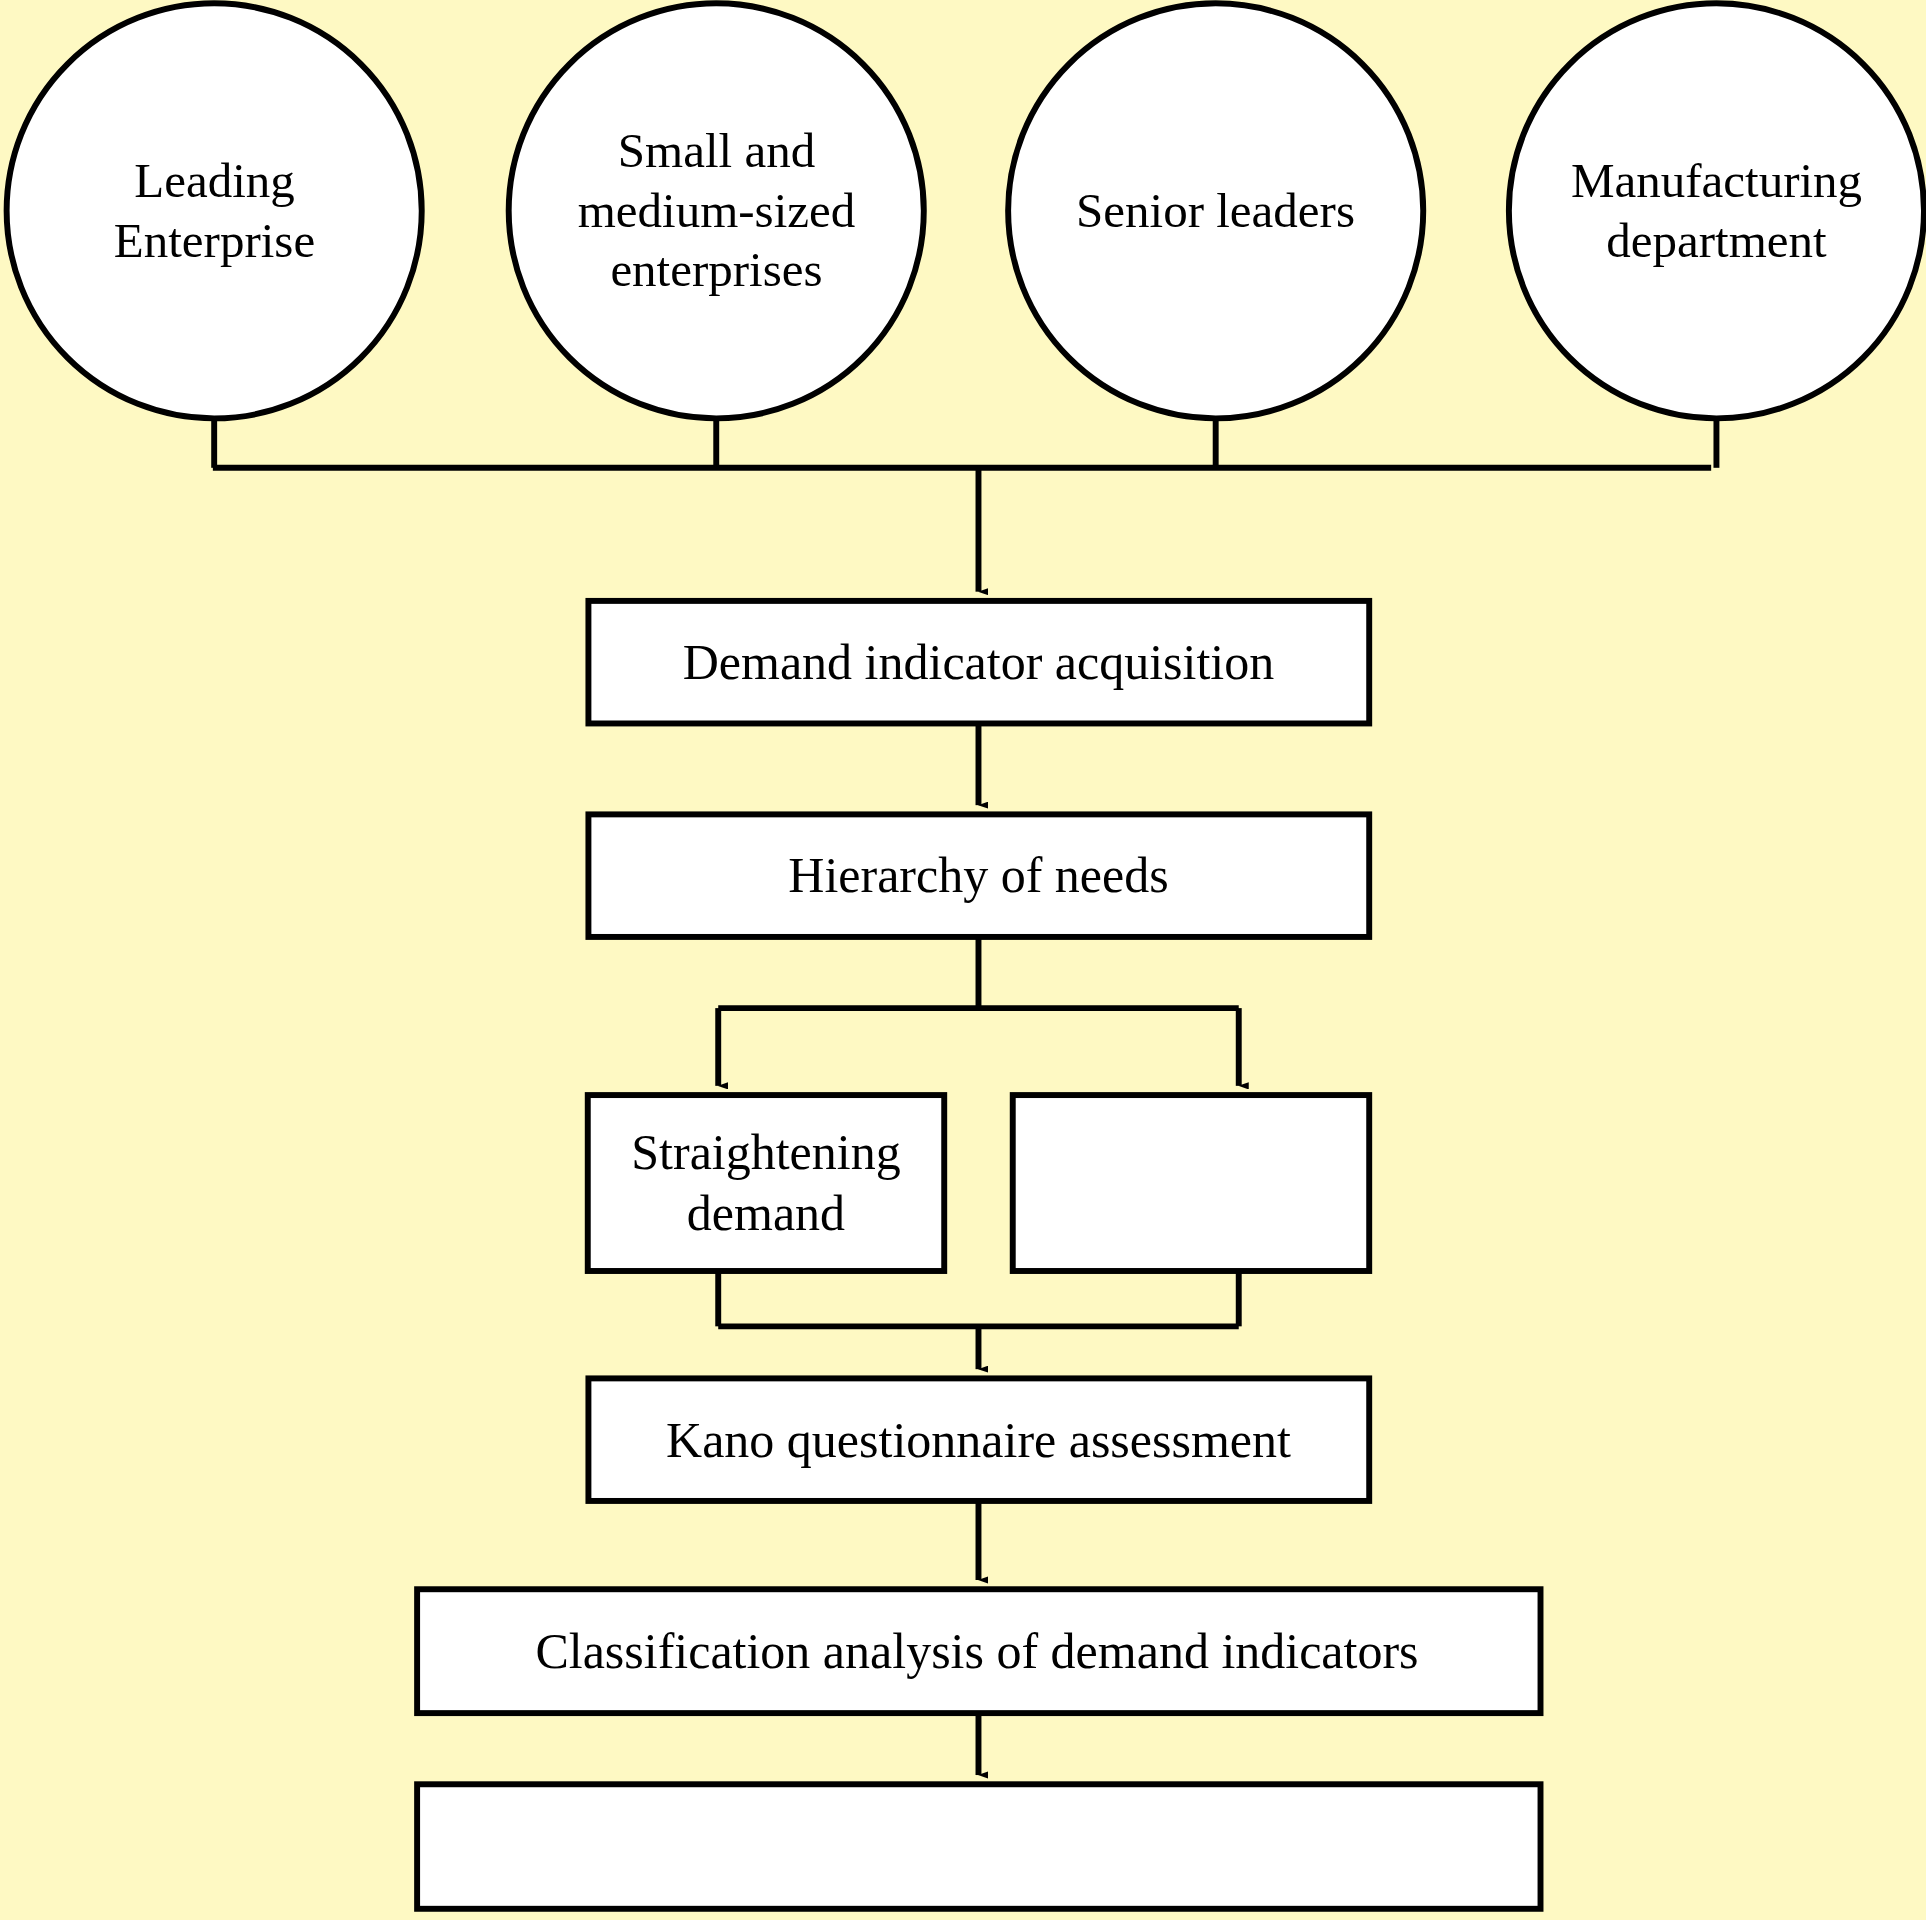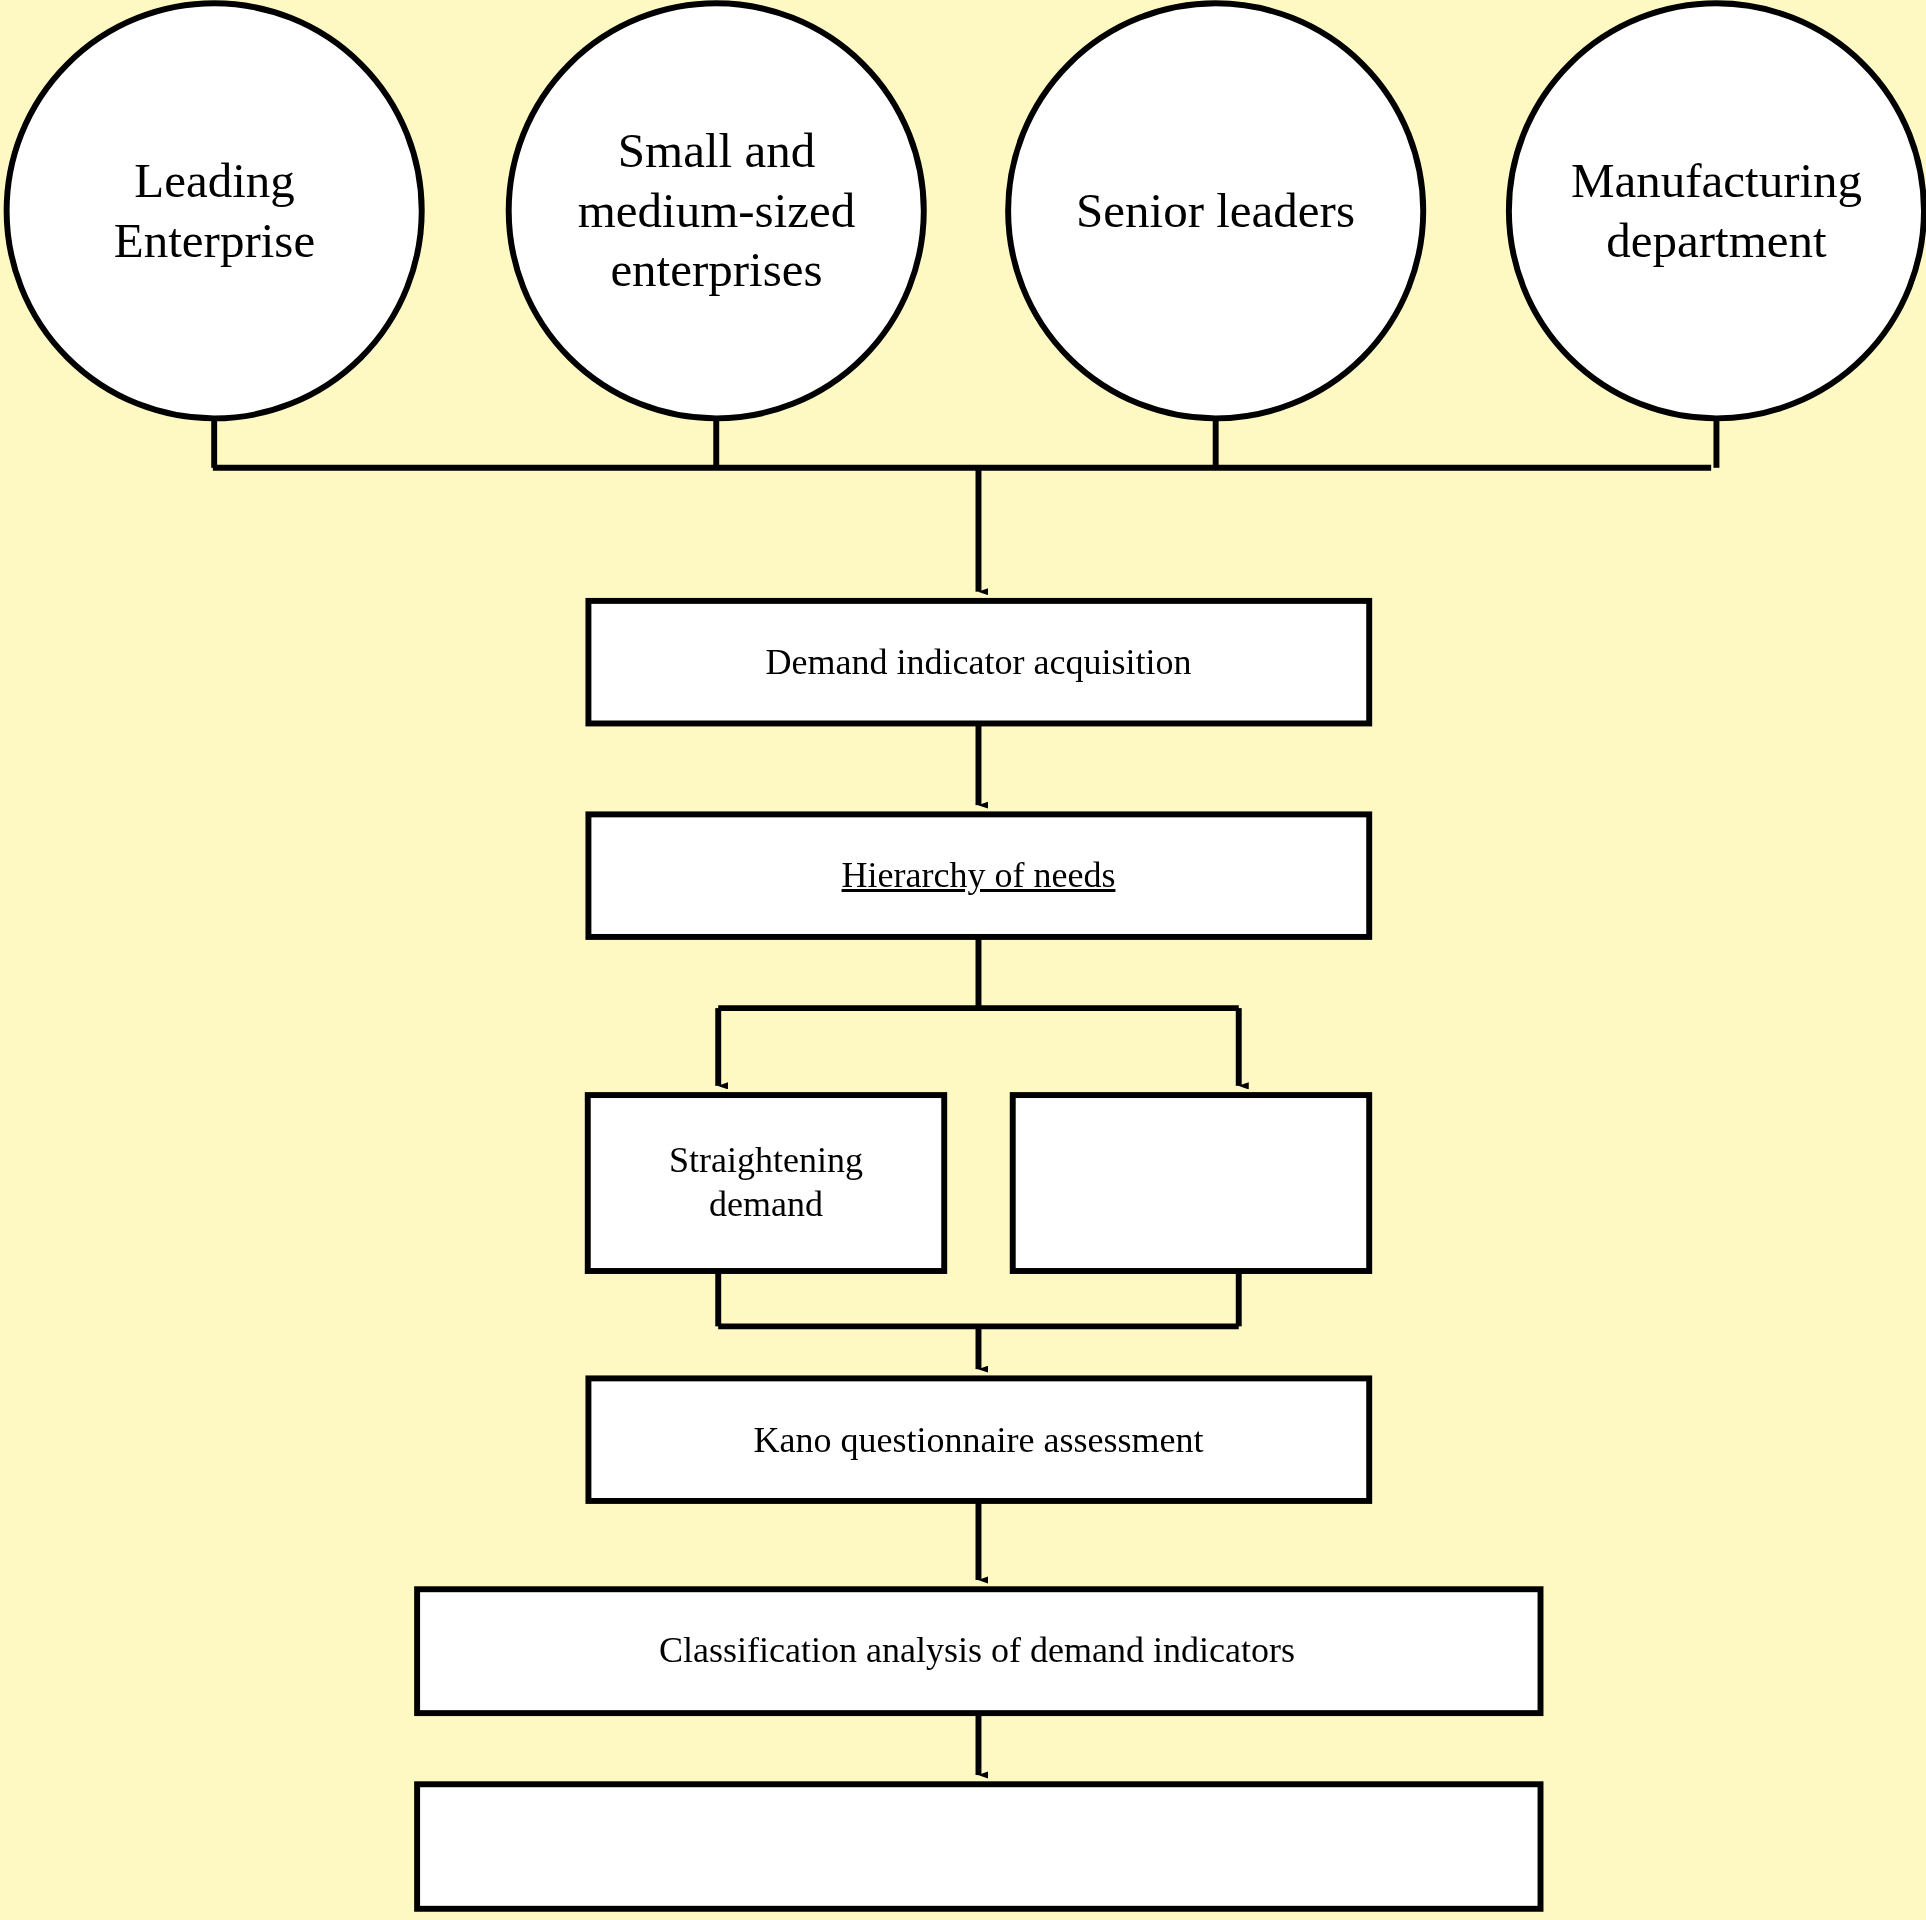--- a/index.html
+++ b/index.html
@@ -27,21 +27,21 @@
     display: flex;
     align-items: center;
     justify-content: center;
     text-align: center;
     color: #000000;
     line-height: 1.22;
     white-space: pre-line;
     pointer-events: none;
   }
   .circle-label { font-size: 49px; }
-  .box-label { font-size: 36px; }
+  .box-label { font-size: 50px; }
 </style>
 </head>
 <body>
 
 <div id="stage">
 
   <svg id="flow-svg" viewBox="0 0 2923 2914" xmlns="http://www.w3.org/2000/svg">
     <defs>
       <marker id="arrowhead" markerWidth="11" markerHeight="16" refX="5.5" refY="15.2" orient="auto" markerUnits="userSpaceOnUse">
         <polygon points="0,0 11,0 5.5,16" fill="#000000"></polygon>
@@ -95,20 +95,20 @@
   <div class="node-label circle-label" style="left:43px; top:105px; width:343px; height:211px;">Leading
 Enterprise</div>
   <div class="node-label circle-label" style="left:545px; top:105px; width:343px; height:211px;">Small and
 medium-sized
 enterprises</div>
   <div class="node-label circle-label" style="left:1044px; top:105px; width:343px; height:211px;">Senior leaders</div>
   <div class="node-label circle-label" style="left:1545px; top:105px; width:343px; height:211px;">Manufacturing
 department</div>
 
   <div class="node-label box-label" style="left:588px; top:601px; width:781px; height:123px;">Demand indicator acquisition</div>
-  <div class="node-label box-label" style="left:588px; top:814px; width:781px; height:123px;text-decoration:underline;">Hierarchy of needs</div>
+  <div class="node-label box-label" style="left:588px; top:814px; width:781px; height:123px;">Hierarchy of needs</div>
   <div class="node-label box-label" style="left:588px; top:1095px; width:356px; height:176px;">Straightening
 demand</div>
   <div class="node-label box-label" style="left:588px; top:1379px; width:781px; height:123px;">Kano questionnaire assessment</div>
   <div class="node-label box-label" style="left:415px; top:1589px; width:1124px; height:124px;">Classification analysis of demand indicators</div>
 
 </div>
 
 
 </body></html>

